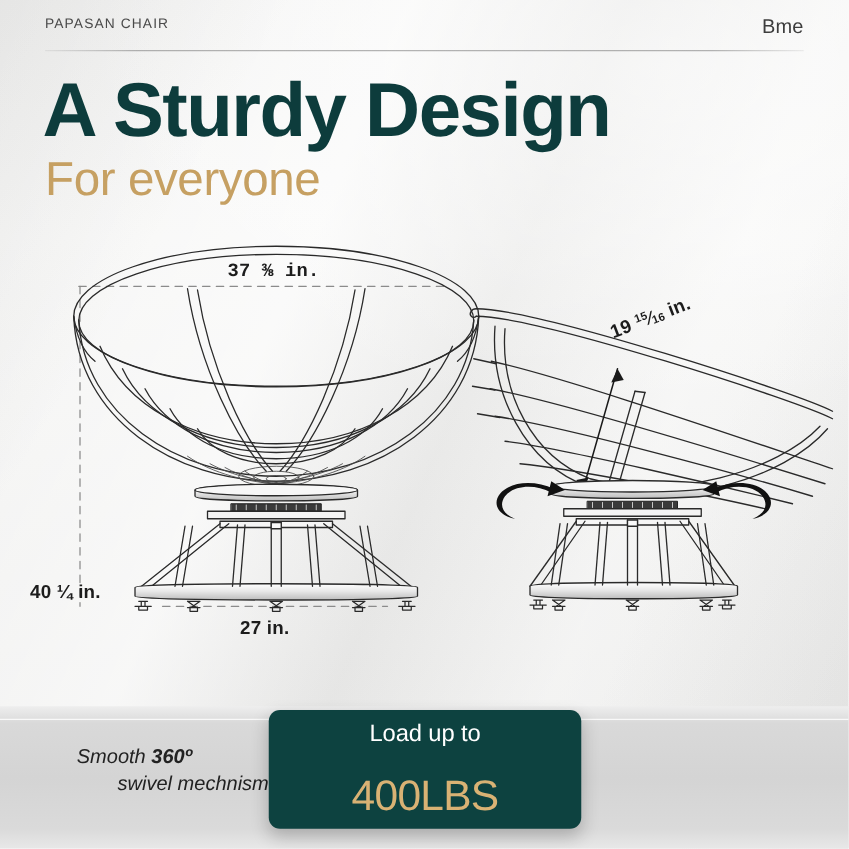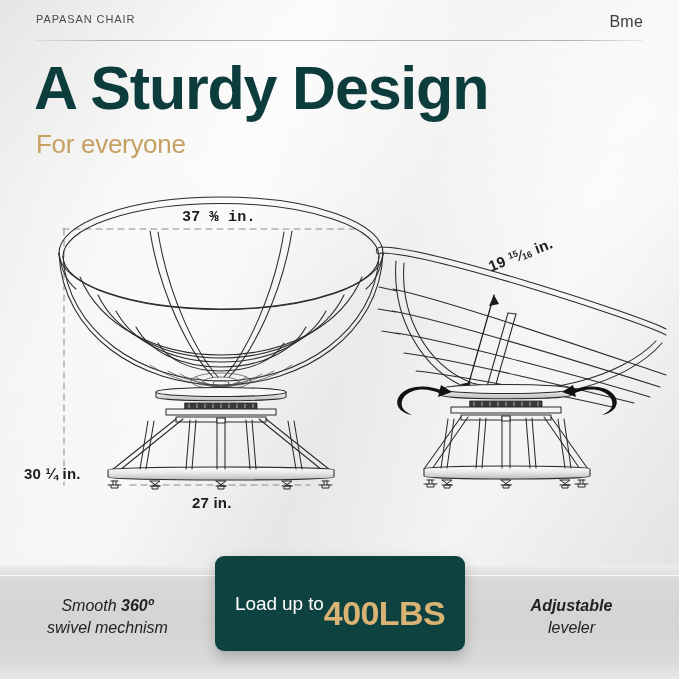--- a/index.html
+++ b/index.html
@@ -77,21 +77,21 @@
     font-weight: 700;
     letter-spacing: -1.2px;
     color: #0d3c3c;
     white-space: nowrap;
   }
   .subtitle {
     position: absolute;
     left: 36px;
     top: 126px;
     z-index: 3;
-    font-size: 26px;
+    font-size: 38px;
     line-height: 36px;
     font-weight: 400;
     letter-spacing: -0.3px;
     color: #c6a062;
     white-space: nowrap;
   }
 
   
   .diagram {
     position: absolute;
@@ -147,50 +147,50 @@
     top: 30px;
     width: 215px;
     text-align: center;
     font-size: 16px;
     line-height: 22px;
     color: #222;
   }
   #feature-left  { left: 0px; }
   #feature-right { left: 464px; }
   .feature b { font-weight: 700; }
-  .feature .l2 { display: block; }
+  .feature .l2 { display: block; text-align: right; }
 
   .loadbadge {
     position: absolute;
     left: 215px;
-    top: 556px;
+    top: 568px;
     width: 250px;
     height: 95px;
     z-index: 5;
     background: #0d4240;
     border-radius: 9px;
     box-shadow: 0 6px 14px rgba(0,0,0,0.22);
     display: flex;
-    flex-direction: row;
+    flex-direction: column;
     align-items: center;
     justify-content: center;
     text-align: right;
   }
   .loadbadge .lb-top {
     font-size: 19px;
     line-height: 24px;
     color: #ffffff;
     font-weight: 400;
     letter-spacing: -0.1px;
   }
   .loadbadge .lb-big {
     font-size: 34px;
     line-height: 38px;
     color: #d9b274;
-    font-weight: 700;
+    font-weight: 400;
     letter-spacing: -0.6px;
     margin-top: 18px;
   }
 </style>
 </head>
 <body>
 
 <div id="page">
 
   <div class="header">
@@ -417,38 +417,34 @@
         </g>
 
       </g>
     </svg>
   </div>
 
   <div class="dimlabel" id="dim-width-top">37 ⅜ in.</div>
 
   <div class="dimlabel" id="dim-depth-bot">27 in.</div>
 
-  <div class="dimlabel" id="dim-height-left">30 ¼ in.</div>
+  <div class="dimlabel" id="dim-height-left">40 ¼ in.</div>
 
   <div class="dimlabel" id="dim-seat-right">
     <span>19</span>
     <span class="frac"><sup class="nm">15</sup>⁄<sub class="dn">16</sub></span>
     <span>in.</span>
   </div>
 
   <div class="featurebar">
     <div class="feature" id="feature-left">
       <span>Smooth </span><b>360º</b>
       <span class="l2">swivel mechnism</span>
     </div>
 
-    <div class="feature" id="feature-right">
-      <b>Adjustable</b>
-      <span class="l2">leveler</span>
-    </div>
   </div>
 
   <div class="loadbadge">
     <div class="lb-top">Load up to</div>
     <div class="lb-big">400LBS</div>
   </div>
 
 </div>
 
 </body></html>

